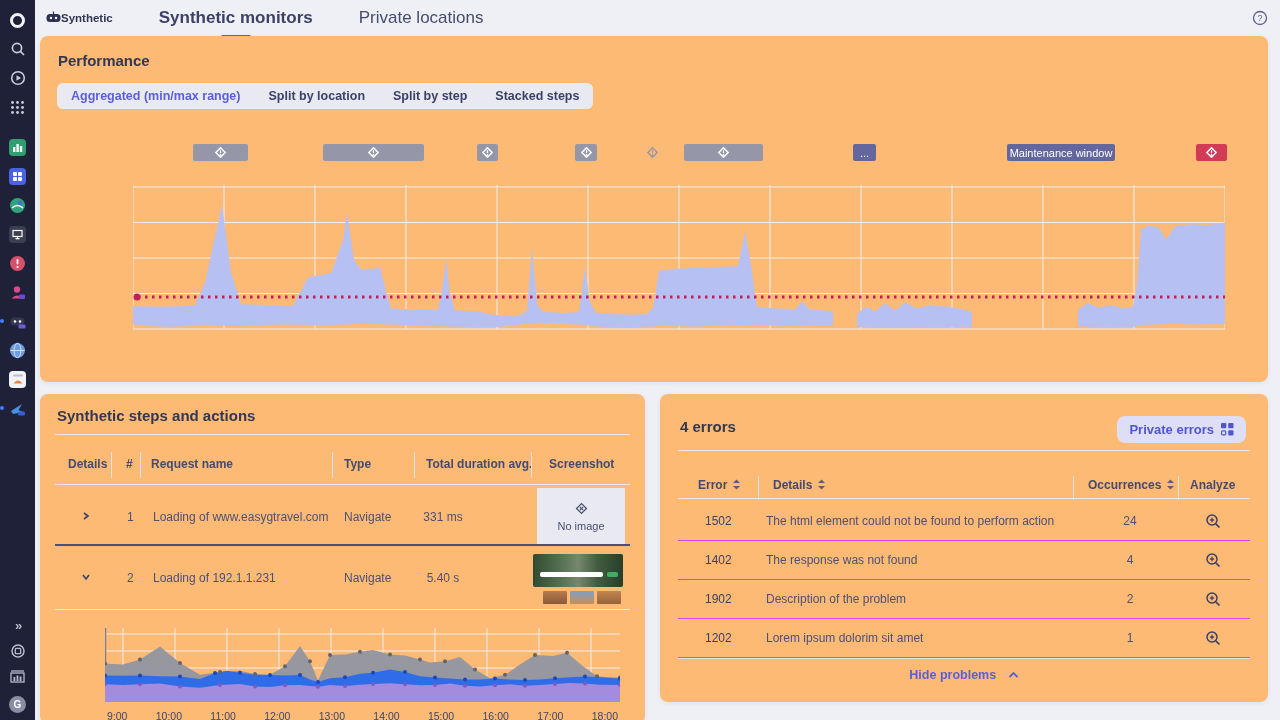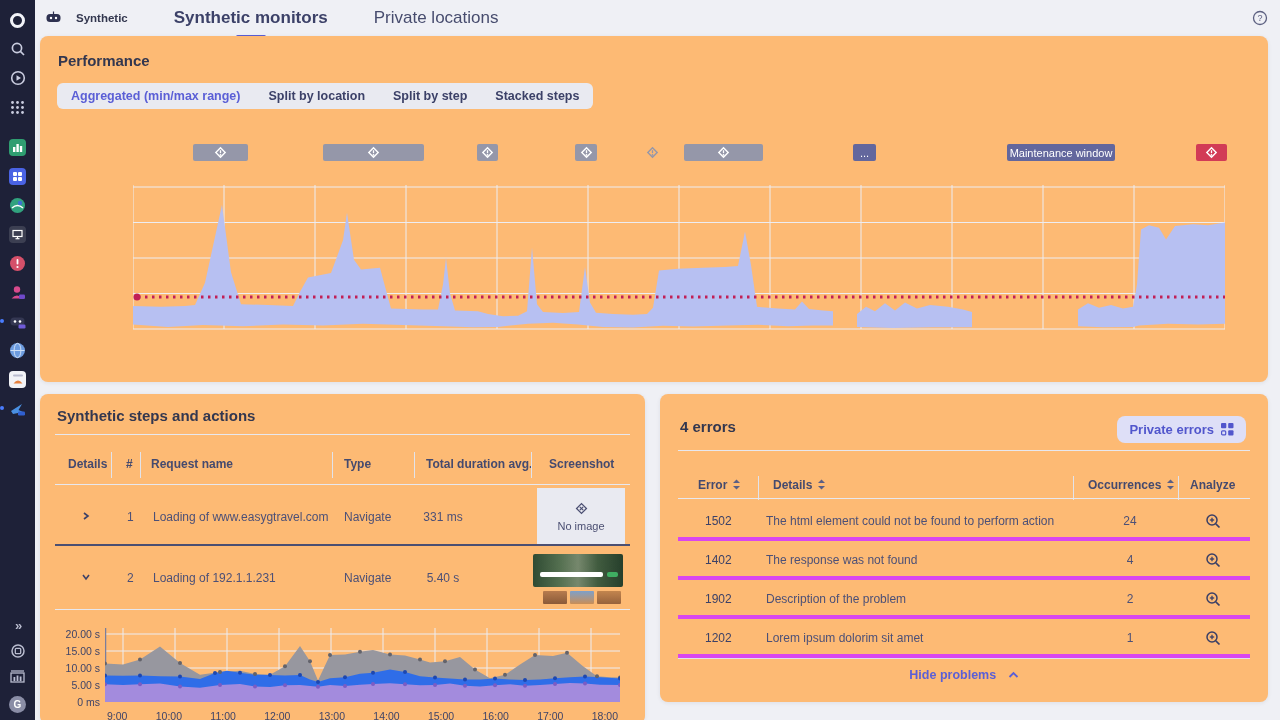--- a/index.html
+++ b/index.html
@@ -11,21 +11,21 @@
   .sb-icon{position:relative;width:20px;height:20px;display:flex;align-items:center;justify-content:center;flex:0 0 auto;cursor:pointer;}
   .sb-gap{height:9px;flex:0 0 auto;}
   .sb-gap-lg{height:20px;flex:0 0 auto;}
   .tile{width:17px;height:17px;border-radius:4px;display:flex;align-items:center;justify-content:center;}
   .sb-icon.notif::before{content:'';position:absolute;left:-8px;top:8px;width:4px;height:4px;border-radius:50%;background:#4a7dff;}
   .avatar-g{width:17px;height:17px;border-radius:50%;background:#8a8da6;color:#fff;font-size:10px;font-weight:bold;display:flex;align-items:center;justify-content:center;}
   .chev2{color:#b9bccf;font-size:13px;letter-spacing:-2px;font-weight:bold;}
 
   
   #topnav{position:absolute;left:35px;top:0;right:0;height:36px;display:flex;align-items:center;}
-  .nav-app{display:flex;align-items:center;gap:15px;margin-left:11px;font-size:11.5px;font-weight:bold;color:#33374f;}
+  .nav-app{display:flex;align-items:center;gap:0;margin-left:11px;font-size:11.5px;font-weight:bold;color:#33374f;}
   .nav-tab{position:relative;font-size:17px;font-weight:bold;color:#3c4168;margin-left:46px;cursor:pointer;}
   .nav-tab.inactive{font-weight:normal;color:#474c6e;}
   .nav-tab.active::after{content:'';position:absolute;left:50%;transform:translateX(-50%);bottom:-10px;width:30px;height:3px;border-radius:2px;background:#5b5fd6;}
   .help-btn{position:absolute;right:12px;top:10px;width:16px;height:16px;cursor:pointer;}
 
   
   .card{position:absolute;background:#fdba74;border-radius:8px;box-shadow:0 1px 4px rgba(30,33,60,.08);}
   #perf-card{left:40px;top:36px;width:1228px;height:346px;}
   #steps-card{left:40px;top:394px;width:605px;height:330px;}
   #errors-card{left:660px;top:394px;width:608px;height:308px;}
@@ -60,21 +60,21 @@
   .thumb::before{content:'';position:absolute;right:6%;top:55%;width:12%;height:5px;background:#3fae62;border-radius:2px;}
   .mini{position:absolute;width:24px;height:13px;border-radius:1px;cursor:pointer;}
   #stepY{position:absolute;left:8px;top:228px;width:52px;height:84px;}
   #stepY div{position:absolute;right:0;font-size:10.5px;color:#3f4468;}
   #step-chart{position:absolute;left:65px;top:228px;width:515px;height:84px;}
   #step-xlabels{position:absolute;left:65px;top:316px;width:515px;display:flex;justify-content:space-between;padding:0 2px;}
   #step-xlabels span{font-size:10.5px;color:#3f4468;}
 
   
   .analyze-btn{position:absolute;right:22px;top:22px;height:27px;padding:0 12px;border:none;border-radius:8px;background:#dedff7;color:#5156cc;font-size:13px;font-weight:bold;font-family:inherit;display:flex;align-items:center;gap:7px;cursor:pointer;}
-  .erow{position:absolute;left:18px;right:18px;height:39px;border-bottom:4px solid #d946ef;}
+  .erow{position:absolute;left:18px;right:18px;height:39px;border-bottom:1px solid #d946ef;}
   .sort-ic{display:inline-block;vertical-align:-1px;margin-left:5px;}
   .zoom-btn{position:absolute;left:520px;top:8px;width:30px;height:22px;display:flex;align-items:center;justify-content:center;cursor:pointer;}
   .hide-link{position:absolute;left:0;right:0;top:274px;text-align:center;font-size:12.5px;font-weight:bold;color:#5b5fd6;cursor:pointer;}
 </style>
 </head>
 <body>
 
 <div id="sidebar">
   <div class="sb-gap" style="height:10px"></div>
   <div class="sb-icon">
@@ -388,27 +388,20 @@
     <div class="cell" style="left:72px;top:23px">2</div>
     <div class="cell" style="left:98px;top:23px">Loading of 192.1.1.231</div>
     <div class="cell" style="left:289px;top:23px">Navigate</div>
     <div class="cell" style="left:340px;top:23px;width:96px;text-align:center">5.40 s</div>
     <div class="thumb" style="left:478px;top:6px;width:90px;height:33px"></div>
     <div class="mini" style="left:488px;top:43px;background:linear-gradient(#b77b4e,#8a5a38)"></div>
     <div class="mini" style="left:515px;top:43px;background:linear-gradient(#7ea0c9,#c98e57)"></div>
     <div class="mini" style="left:542px;top:43px;background:linear-gradient(#c2854e,#96623c)"></div>
   </div>
 
-  <div id="stepY">
-      <div style="top: 6px;">20.00 s</div>
-      <div style="top: 23px;">15.00 s</div>
-      <div style="top: 40px;">10.00 s</div>
-      <div style="top: 57px;">5.00 s</div>
-      <div style="top: 74px;">0 ms</div>
-    </div>
   <svg id="step-chart" viewBox="0 0 515 84">
       <line x1="18" x2="18" y1="6" y2="80" stroke="#ededf2"></line>
       <line x1="70" x2="70" y1="6" y2="80" stroke="#ededf2"></line>
       <line x1="122" x2="122" y1="6" y2="80" stroke="#ededf2"></line>
       <line x1="174" x2="174" y1="6" y2="80" stroke="#ededf2"></line>
       <line x1="226" x2="226" y1="6" y2="80" stroke="#ededf2"></line>
       <line x1="278" x2="278" y1="6" y2="80" stroke="#ededf2"></line>
       <line x1="330" x2="330" y1="6" y2="80" stroke="#ededf2"></line>
       <line x1="382" x2="382" y1="6" y2="80" stroke="#ededf2"></line>
       <line x1="434" x2="434" y1="6" y2="80" stroke="#ededf2"></line>

